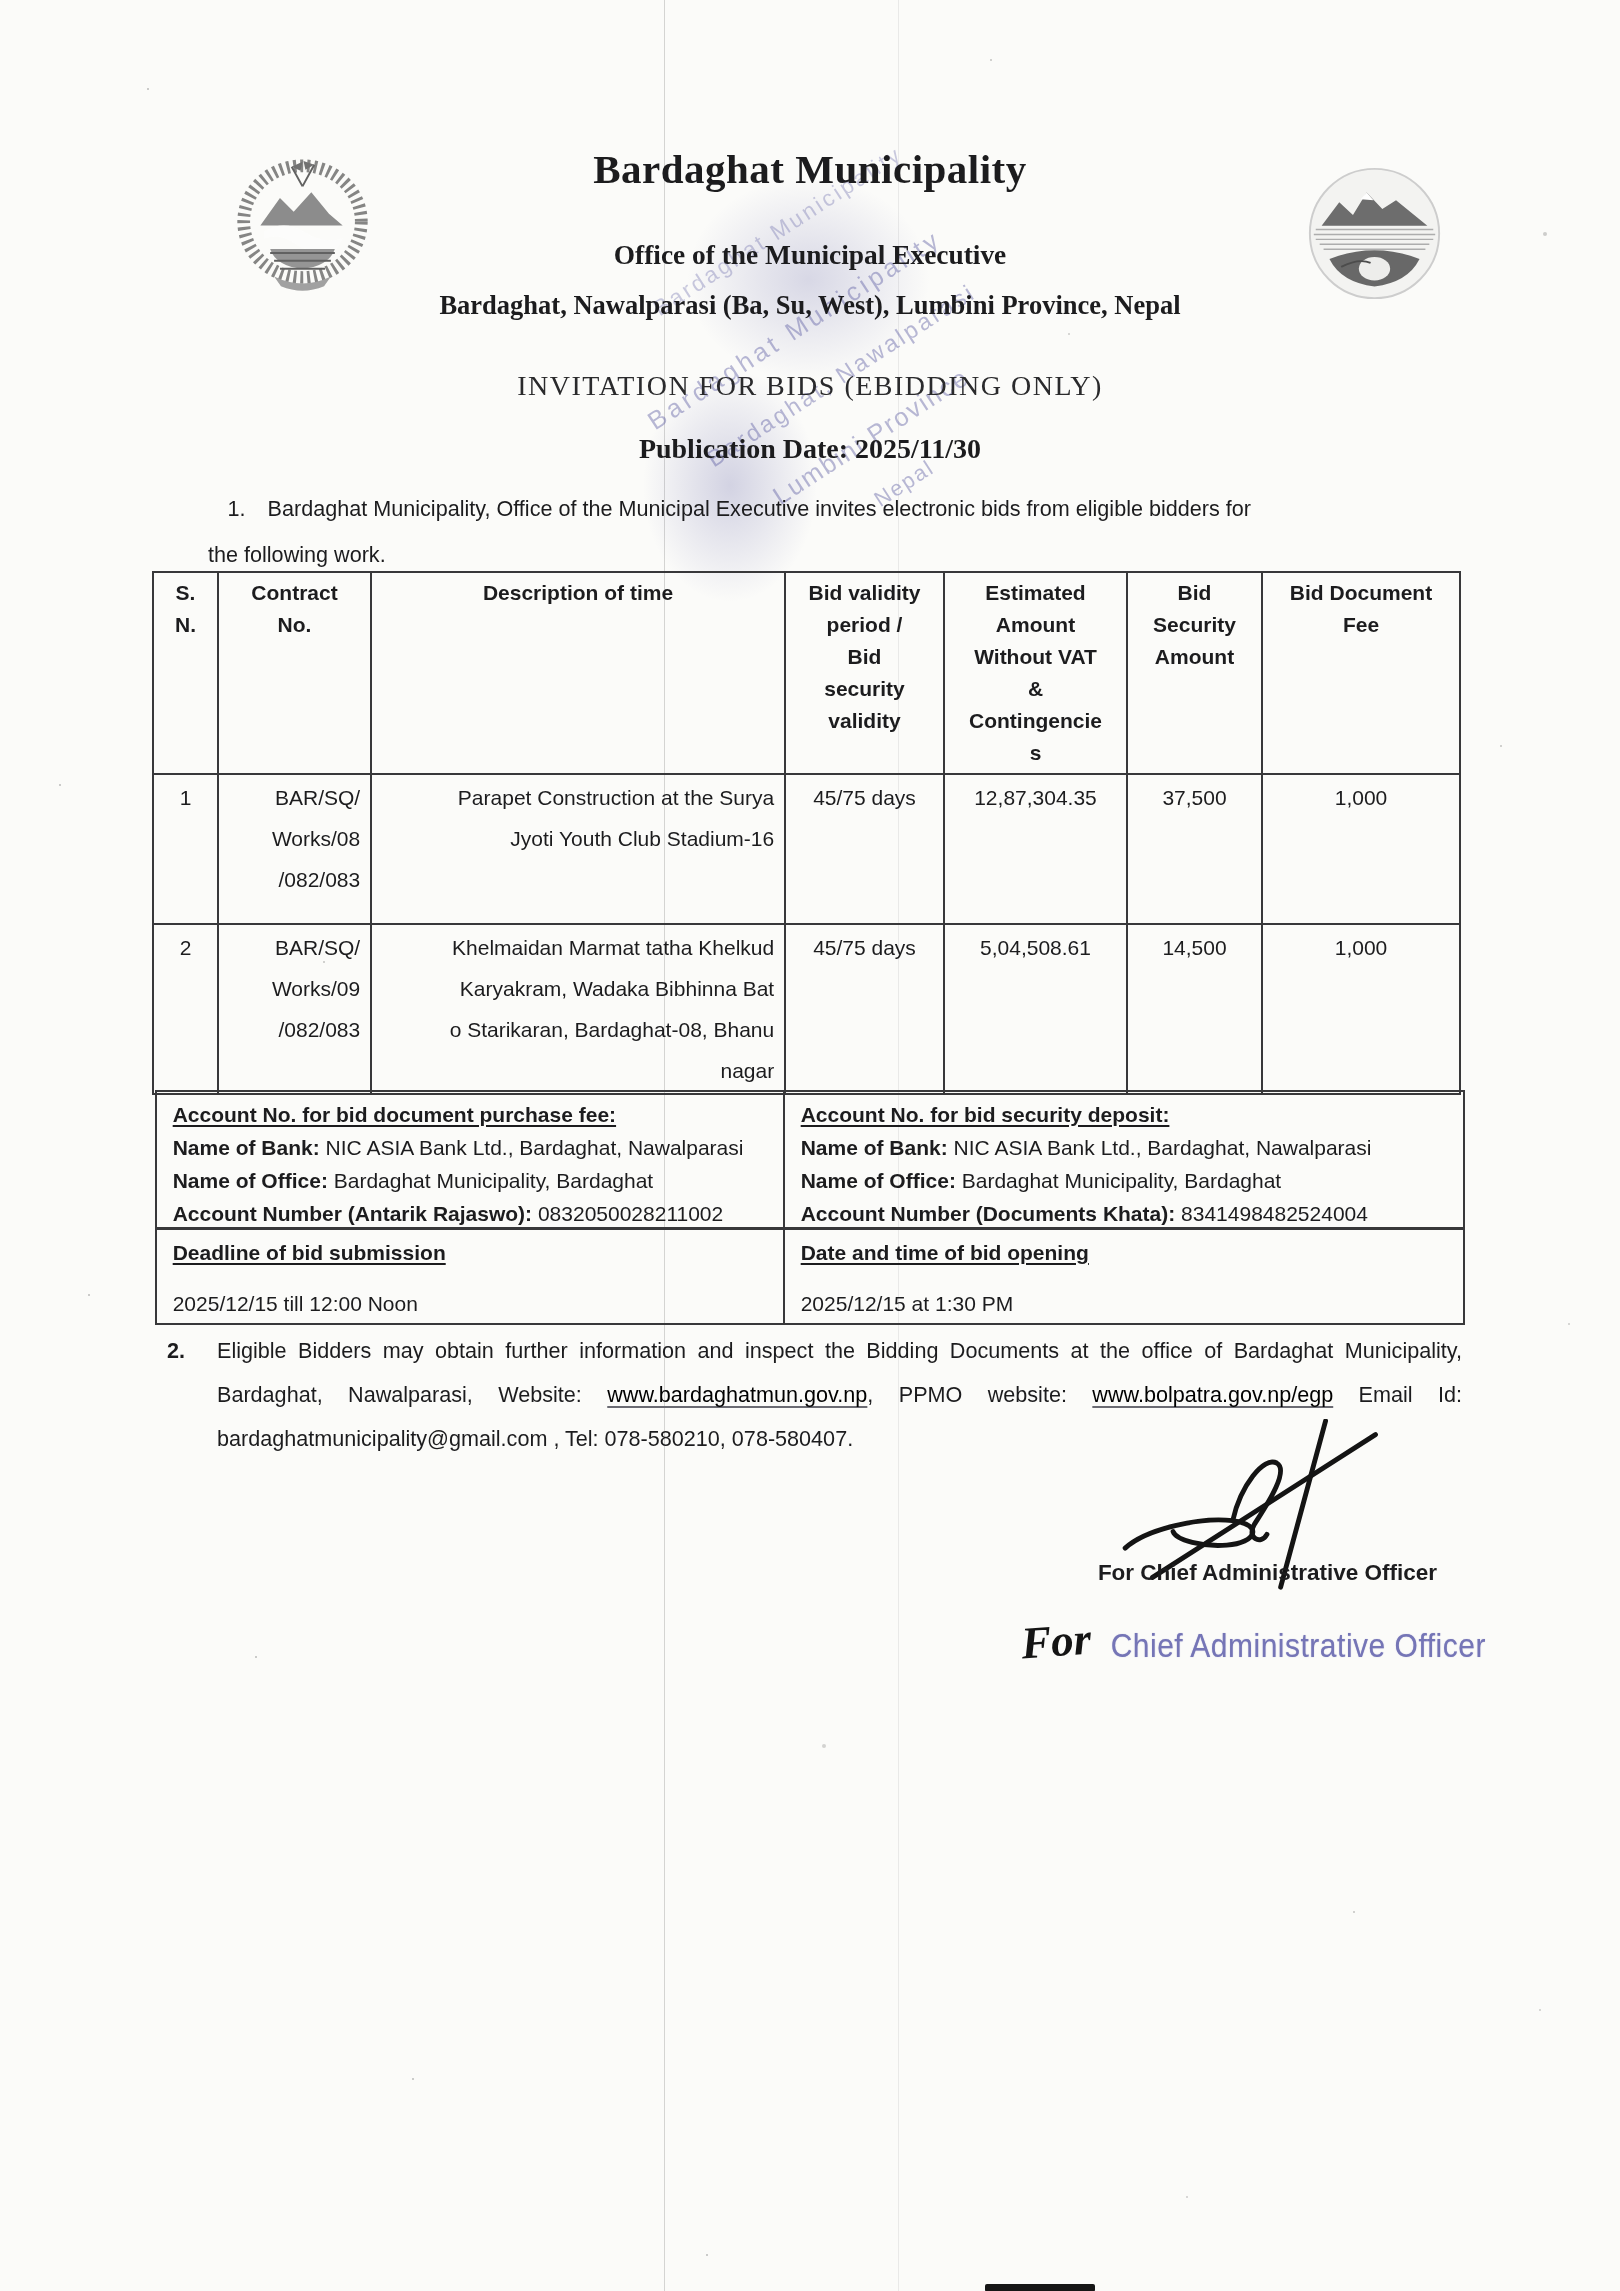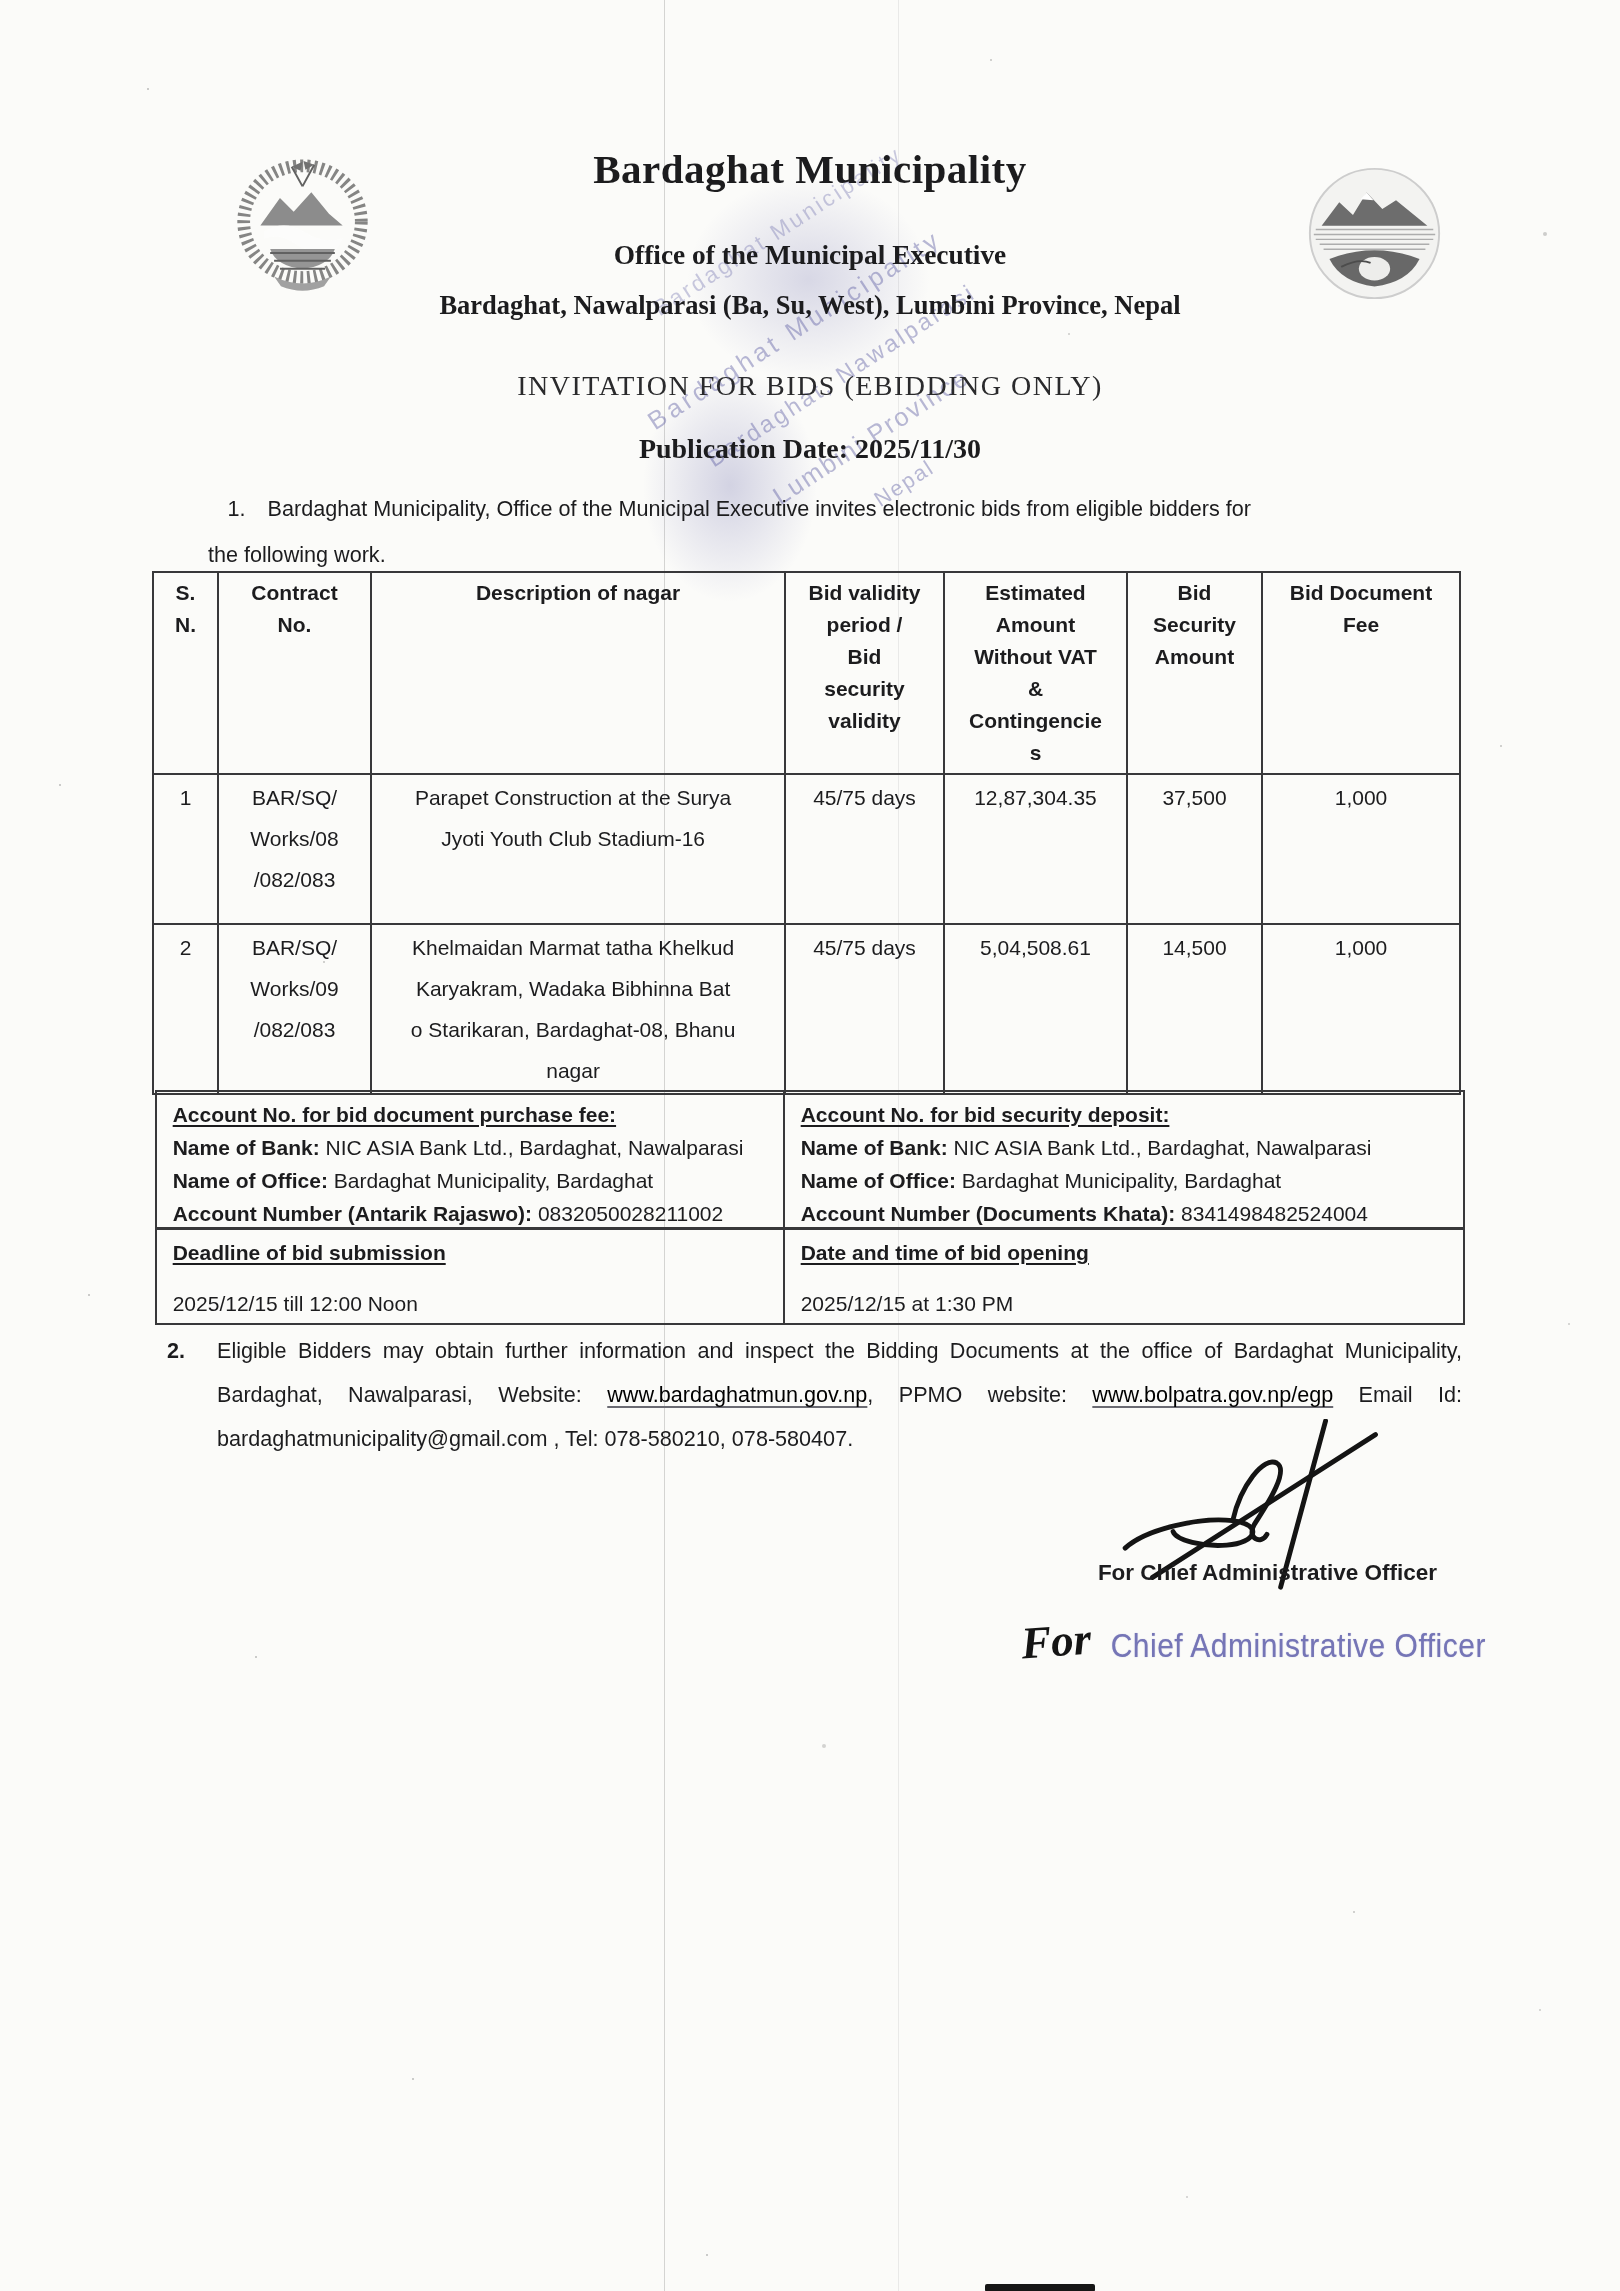--- a/index.html
+++ b/index.html
@@ -57,21 +57,21 @@
   .clause1 { position:absolute; left:208px; top:486px; width:1259px; font-size:21.6px; line-height:46px; }
   .clause1 .num { display:inline-block; width:40px; padding-left:19.6px; font-weight:400; }
 
   
   .bid-table { position:absolute; left:152px; top:571px; border-collapse:collapse; table-layout:fixed; width:1307px; }
   .bid-table th, .bid-table td { border:2px solid #38383a; white-space:pre-line; vertical-align:top; overflow:hidden; }
   .bid-table th { font-size:21px; font-weight:bold; line-height:32px; text-align:center; padding:3.9px 3.9px; }
   .bid-table td { font-size:21px; line-height:41px; padding:2px 9.8px; }
   tr.hdr-row { height:198px; } tr.row-1 { height:150px; } tr.row-2 { height:167px; }
   td.c-center { text-align:center; }
-  td.c-left { text-align:center; }
+  td.c-left { text-align:right; }
   td.c-desc { padding-left:0; }
 
   
   .split-box { position:absolute; left:155px; width:1306px; border:2px solid #38383a; display:flex; }
   .accounts-box { top:1090px; height:135px; }
   .deadline-box { top:1228px; height:93px; }
   .split-box .half { box-sizing:border-box; padding:5.9px 15.7px; }
   .split-box .half.left  { width:626px; }
   .split-box .half.right { flex:1; border-left:2px solid #38383a; }
   .box-heading { font-size:21px; font-weight:bold; text-decoration:underline; text-underline-offset:2.9px;
@@ -161,21 +161,21 @@
         <col style="width:183px">
         <col style="width:135px">
         <col style="width:198px">
     </colgroup>
     <tbody>
         <tr class="hdr-row">
       <th>S.
 N.</th>
       <th>Contract
 No.</th>
-      <th>Description of nagar</th>
+      <th>Description of time</th>
       <th>Bid validity
 period /
 Bid
 security
 validity</th>
       <th>Estimated
 Amount
 Without VAT
 &amp;
 Contingencie

